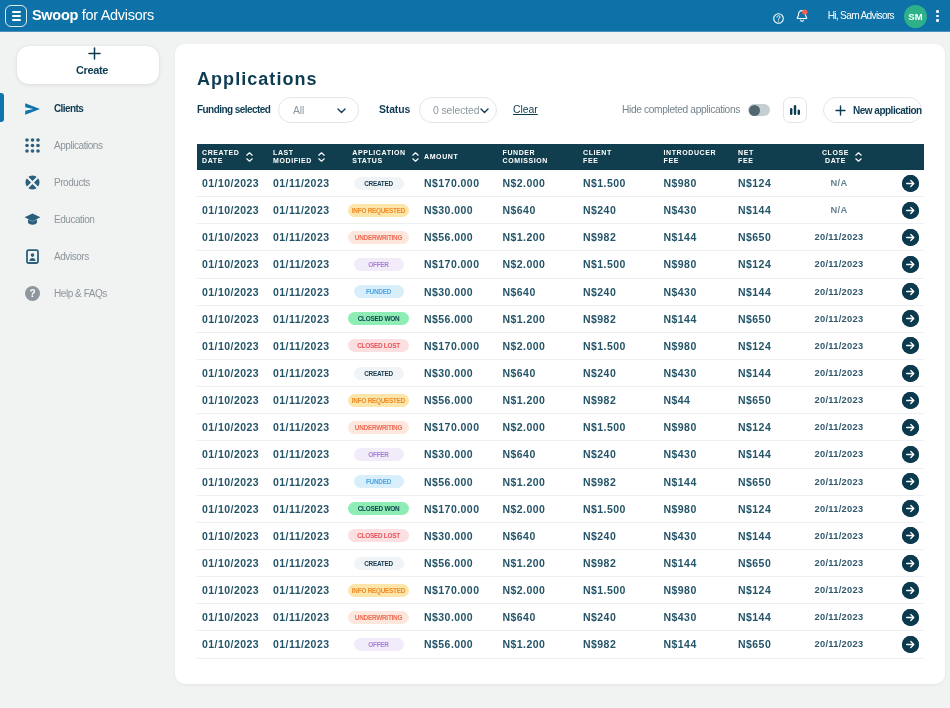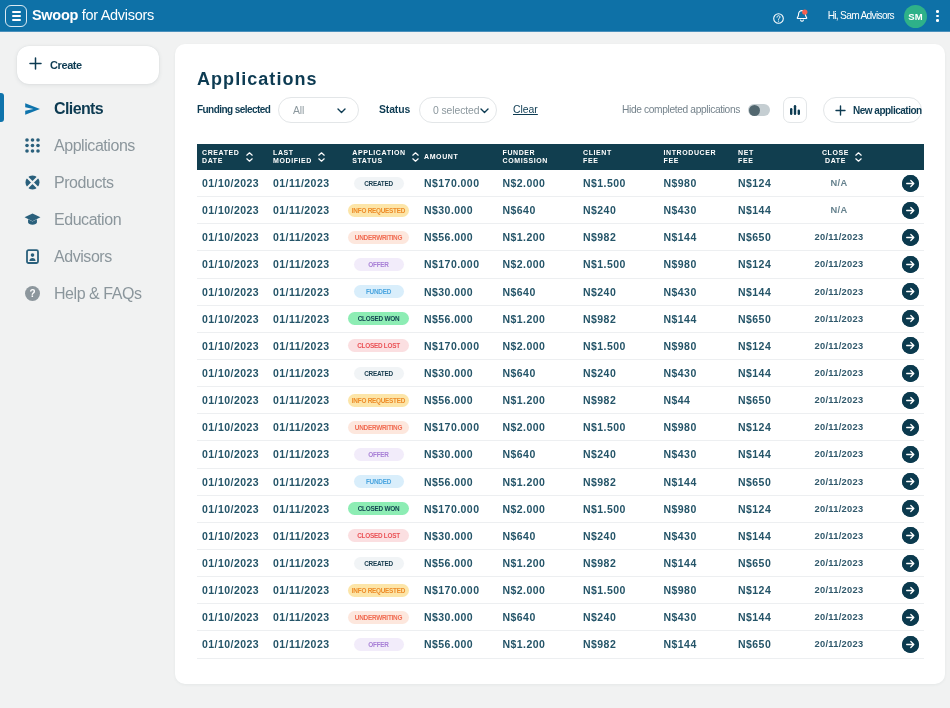--- a/index.html
+++ b/index.html
@@ -25,27 +25,27 @@
             background:#2EB189; color:#fff; font-size:9.5px; font-weight:700;
             display:flex; align-items:center; justify-content:center; letter-spacing:0.2px; }
   .kebab { position:absolute; left:934px; top:10px; width:7px; height:12px; display:flex; flex-direction:column;
            align-items:center; justify-content:space-between; cursor:pointer; }
   .kebab i { width:2.6px; height:2.6px; border-radius:50%; background:#fff; }
 
   
   .sidebar { position:absolute; left:0; top:32px; width:176px; bottom:0; }
   .create-card { position:absolute; left:17px; top:14px; width:142px; height:38px; background:#fff;
                  border-radius:12px; box-shadow:0 1px 4px rgba(40,60,70,.10), 0 0 1px rgba(40,60,70,.12);
-                 display:flex; align-items:center; cursor:pointer; }
+                 display:flex; align-items:center; cursor:pointer;flex-direction:column; }
   .create-card .plus { margin-left:12px; }
   .create-card .lbl { margin-left:8px; font-size:11px; font-weight:700; color:#0D3B52; letter-spacing:-0.4px; }
   .nav { position:absolute; left:0; top:58px; width:176px; }
   .nav-item { position:relative; height:37px; display:flex; align-items:center; cursor:pointer; }
   .nav-item .ico { position:absolute; left:24px; width:17px; height:17px; display:flex; align-items:center; justify-content:center; }
-  .nav-item .txt { position:absolute; left:54px; font-size:16px; color:#8B969C; font-weight:400; letter-spacing:-0.45px; }
+  .nav-item .txt { position:absolute; left:54px; font-size:10px; color:#8B969C; font-weight:400; letter-spacing:-0.45px; }
   .nav-item.active .txt { color:#0D3B52; font-weight:700; letter-spacing:-0.6px; }
   .active-bar { position:absolute; left:0; top:2.5px; width:3.5px; height:29.5px; background:#0F74AC; border-radius:0 3px 3px 0; }
 
   
   .card { position:absolute; left:175px; top:44px; width:770px; height:640px; background:#fff;
           border-radius:10px; box-shadow:0 1px 3px rgba(40,60,70,.06); }
   .page-title { position:absolute; left:22px; top:25px; font-size:18px; font-weight:700; color:#0D3B52; letter-spacing:1.05px; }
   .filters { position:absolute; left:22px; right:21px; top:53px; height:26px; }
   .flabel { position:absolute; top:0; height:26px; line-height:26px; font-size:10.4px; font-weight:700; color:#0D3B52; letter-spacing:-0.1px; white-space:nowrap; }
   .dd { position:absolute; top:0; height:26px; background:#fff; border:1px solid #E3E6E8; border-radius:13px;

